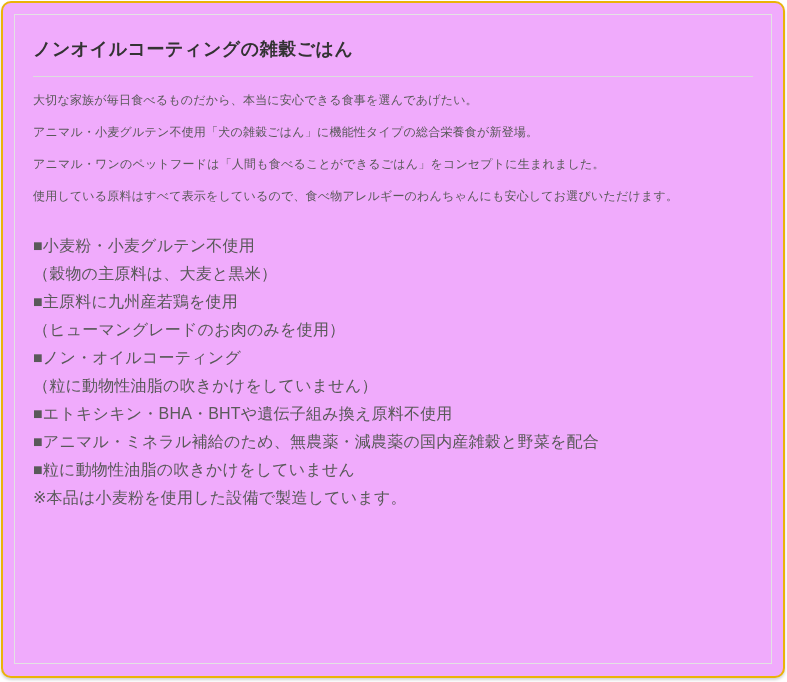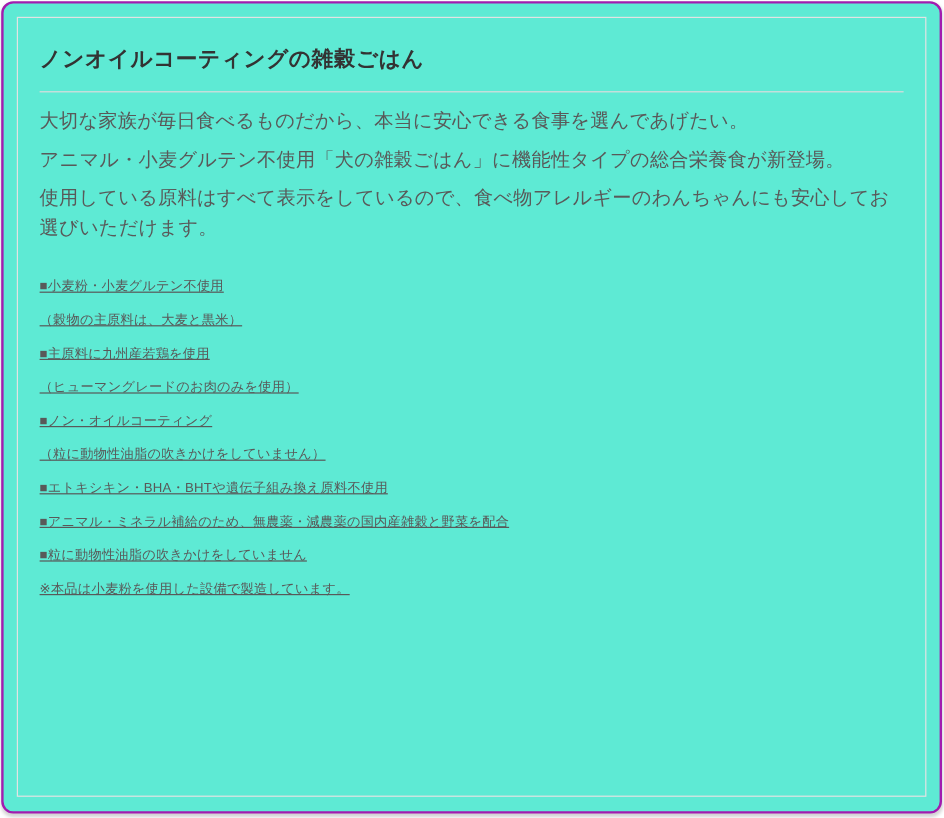--- a/index.html
+++ b/index.html
@@ -11,22 +11,22 @@
   .page {
     position: relative;
     width: 787px;
     height: 682px;
     background: #ffffff;
     overflow: hidden;
   }
   .card {
     position: absolute;
     top: 1px; left: 1px; right: 2px; bottom: 4px;
-    background: #5eead4;
-    border: 2px solid #a21caf;
+    background: #f0abfc;
+    border: 2px solid #eab308;
     border-radius: 10px;
     box-shadow: 0 2px 3px rgba(0,0,0,0.18);
     padding-left: 40px;
   }
   .inner {
     position: absolute;
     top: 11px; left: 11px; right: 11px; bottom: 12px;
     border: 1px solid #e3e3e3;
     padding: 21px 18px 20px 18px;
     box-sizing: border-box;
@@ -40,51 +40,52 @@
   .section-title {
     margin: 0;
     font-size: 18px;
     line-height: 26px;
     font-weight: bold;
     color: #333333;
     letter-spacing: 0.5px;
   }
   .intro p {
     margin: 7px 0;
-    font-size: 16px;
+    font-size: 12px;
     line-height: 25px;
     color: #595959;
     letter-spacing: 0.2px;
+    font-family: Liberation Mono, monospace;
   }
   .features {
     margin-top: 22px;
   }
   .features p, .notes p {
     margin: 0;
-    font-size: 11px;
+    font-size: 16px;
     line-height: 28px;
     color: #595959;
     letter-spacing: 0.2px;
-    text-decoration: underline;
   }
 </style>
 </head>
 <body>
 
 <div class="page">
   <div class="card">
     <div class="inner">
 
       <div class="section-header">
         <h2 class="section-title">ノンオイルコーティングの雑穀ごはん</h2>
       </div>
 
       <div class="intro">
         <p>大切な家族が毎日食べるものだから、本当に安心できる食事を選んであげたい。</p>
         <p>アニマル・小麦グルテン不使用「犬の雑穀ごはん」に機能性タイプの総合栄養食が新登場。</p>
+        <p>アニマル・ワンのペットフードは「人間も食べることができるごはん」をコンセプトに生まれました。</p>
         <p>使用している原料はすべて表示をしているので、食べ物アレルギーのわんちゃんにも安心してお選びいただけます。</p>
       </div>
 
       <div class="features">
         <p>■小麦粉・小麦グルテン不使用</p>
         <p>（穀物の主原料は、大麦と黒米）</p>
         <p>■主原料に九州産若鶏を使用</p>
         <p>（ヒューマングレードのお肉のみを使用）</p>
         <p>■ノン・オイルコーティング</p>
         <p>（粒に動物性油脂の吹きかけをしていません）</p>

